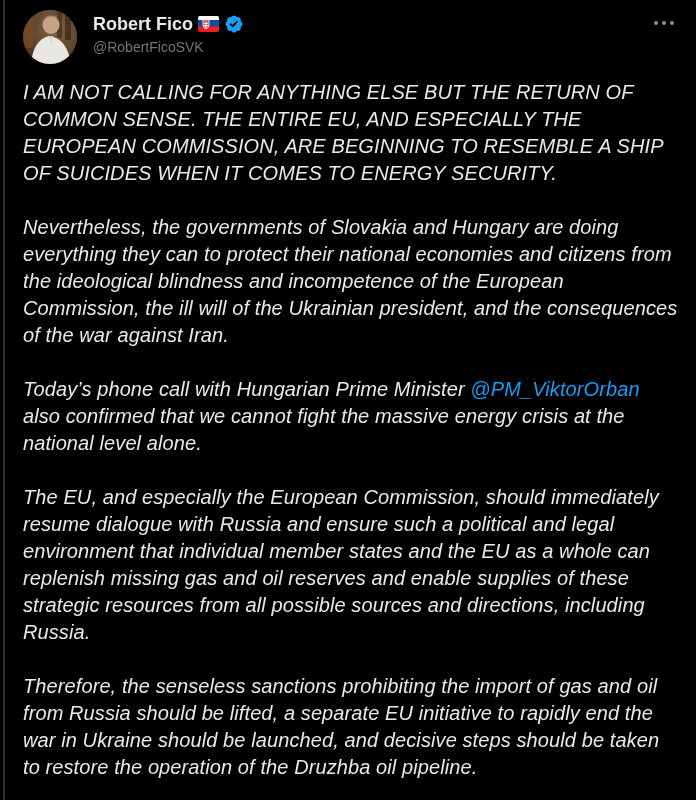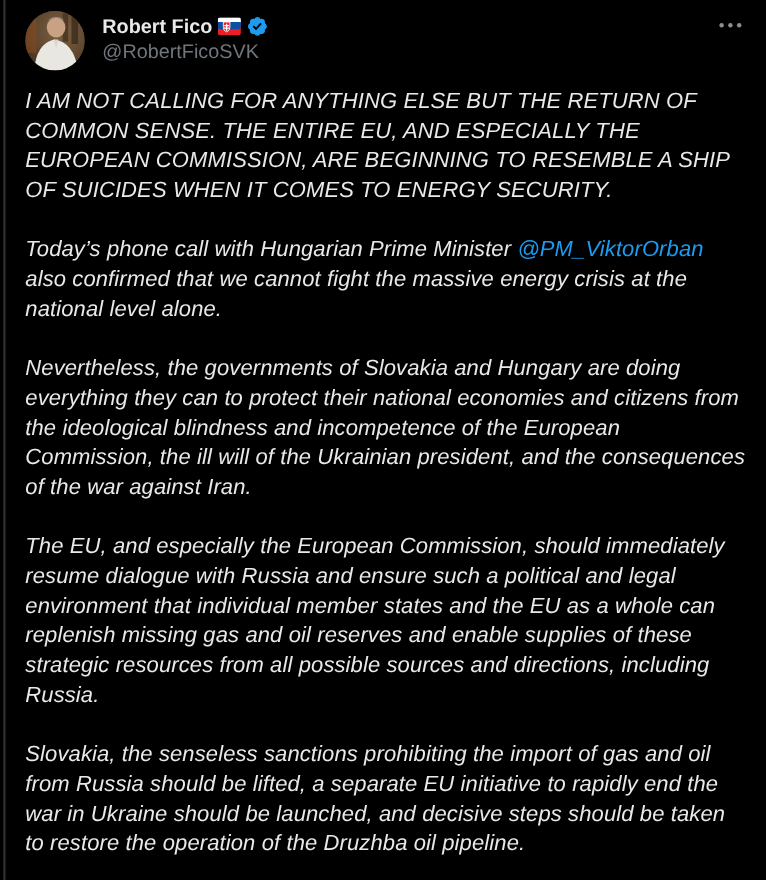--- a/index.html
+++ b/index.html
@@ -48,21 +48,21 @@
   }
   .author-name {
     font-size: 18px;
     font-weight: 700;
     color: #e7e9ea;
     line-height: 22px;
     text-align: right;
   }
   .flag-icon svg, .badge-icon svg { display: block; }
   .author-handle {
-    font-size: 18px;
+    font-size: 14px;
     color: #71767b;
     line-height: 22px;
     margin-top: 1px;
   }
   .more-button {
     margin-left: auto;
     margin-top: 6px;
     background: none;
     border: none;
     padding: 4px;
@@ -148,26 +148,26 @@
       </svg>
     </button>
 
   </div>
 
   <div class="tweet-body">
     <p>
       <span>I AM NOT CALLING FOR ANYTHING ELSE BUT THE RETURN OF COMMON SENSE. THE ENTIRE EU, AND ESPECIALLY THE EUROPEAN COMMISSION, ARE BEGINNING TO RESEMBLE A SHIP OF SUICIDES WHEN IT COMES TO ENERGY SECURITY.</span>
     </p>
     <p>
-      <span>Today’s phone call with Hungarian Prime Minister </span><a class="mention">@PM_ViktorOrban</a><span> also confirmed that we cannot fight the massive energy crisis at the national level alone.</span>
+      <span>Nevertheless, the governments of Slovakia and Hungary are doing everything they can to protect their national economies and citizens from the ideological blindness and incompetence of the European Commission, the ill will of the Ukrainian president, and the consequences of the war against Iran.</span>
     </p>
     <p>
-      <span>Nevertheless, the governments of Slovakia and Hungary are doing everything they can to protect their national economies and citizens from the ideological blindness and incompetence of the European Commission, the ill will of the Ukrainian president, and the consequences of the war against Iran.</span>
+      <span>Today’s phone call with Hungarian Prime Minister </span><a class="mention">@PM_ViktorOrban</a><span> also confirmed that we cannot fight the massive energy crisis at the national level alone.</span>
     </p>
     <p>
       <span>The EU, and especially the European Commission, should immediately resume dialogue with Russia and ensure such a political and legal environment that individual member states and the EU as a whole can replenish missing gas and oil reserves and enable supplies of these strategic resources from all possible sources and directions, including Russia.</span>
     </p>
     <p>
-      <span>Slovakia, the senseless sanctions prohibiting the import of gas and oil from Russia should be lifted, a separate EU initiative to rapidly end the war in Ukraine should be launched, and decisive steps should be taken to restore the operation of the Druzhba oil pipeline.</span>
+      <span>Therefore, the senseless sanctions prohibiting the import of gas and oil from Russia should be lifted, a separate EU initiative to rapidly end the war in Ukraine should be launched, and decisive steps should be taken to restore the operation of the Druzhba oil pipeline.</span>
     </p>
   </div>
 
 </div>
 
 </body></html>

